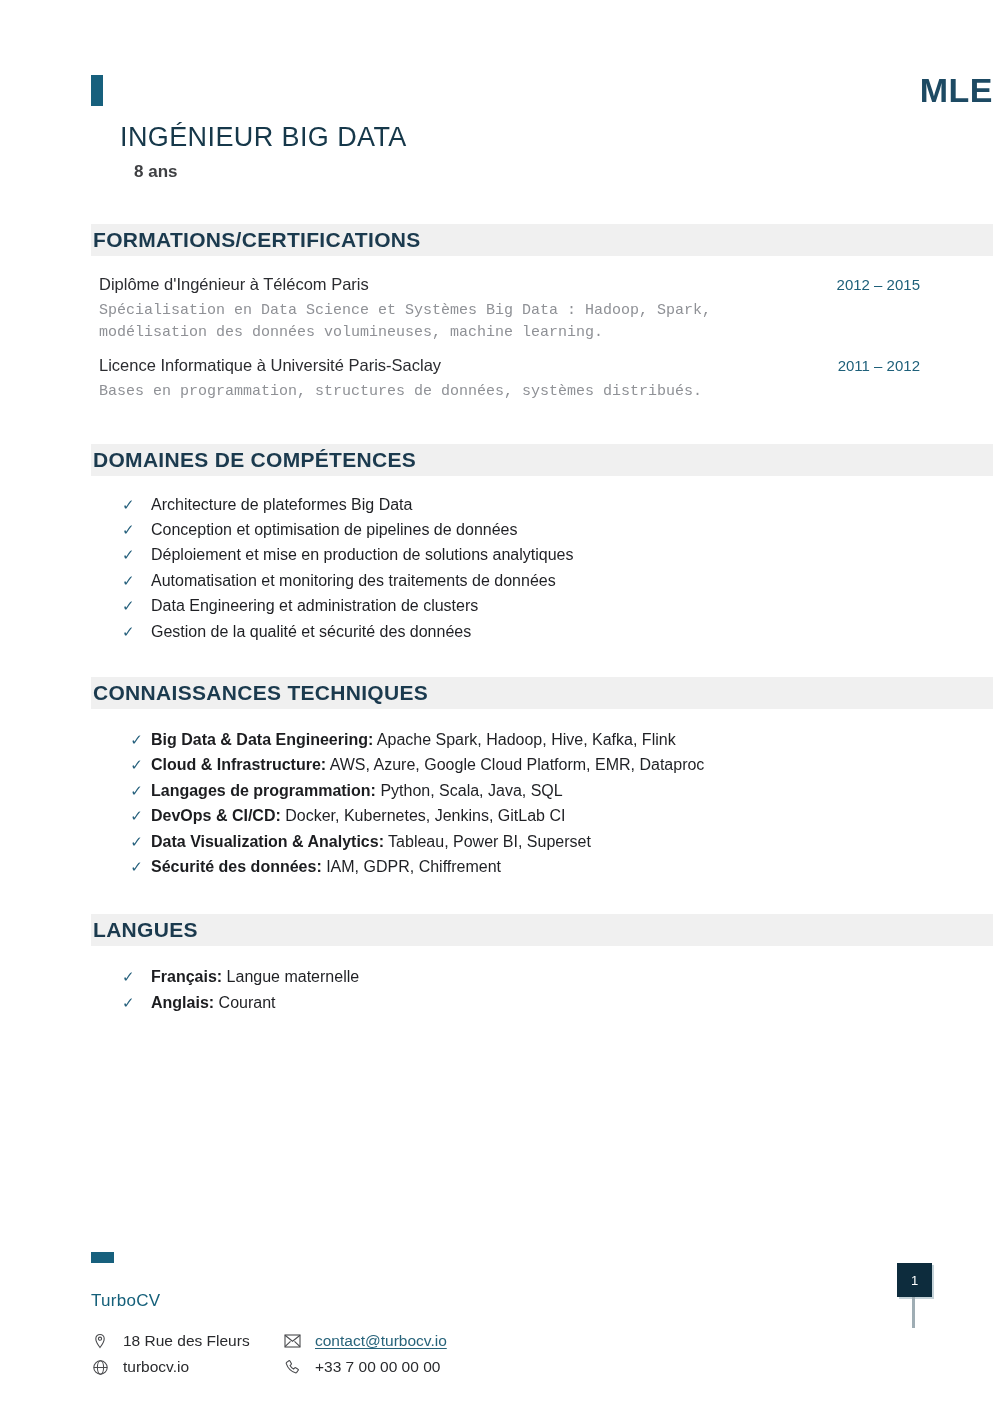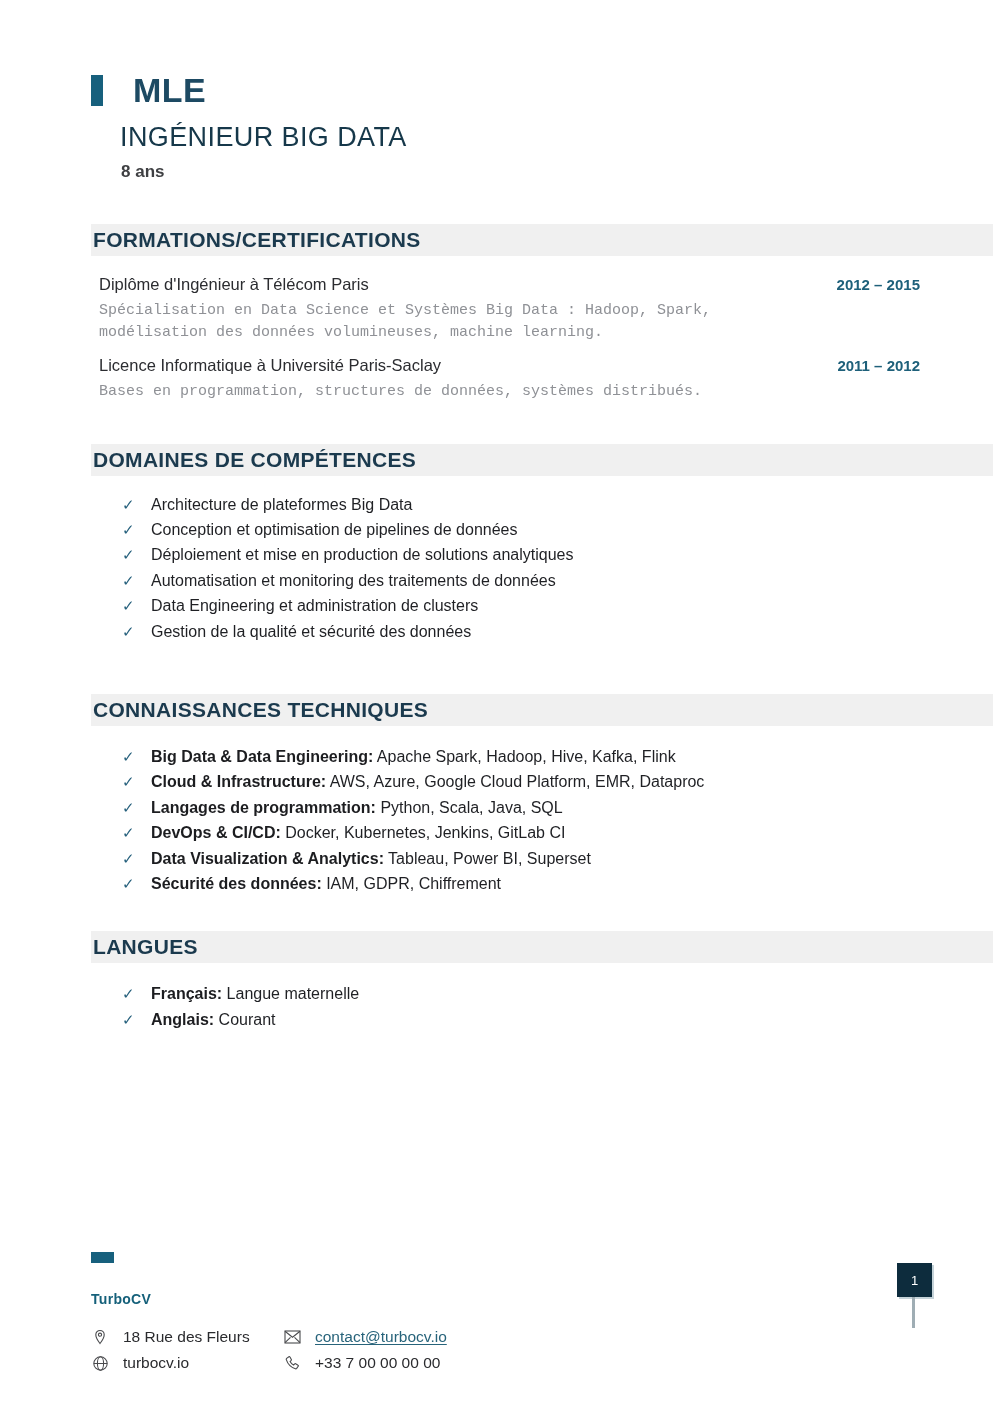--- a/index.html
+++ b/index.html
@@ -9,76 +9,76 @@
     width: 993px;
     height: 1404px;
     background: #ffffff;
     font-family: "Liberation Sans", sans-serif;
     color: #222327;
     overflow: hidden;
   }
 
   
   .header { padding-top: 72px; margin-left: 91px; }
-  .name-row { display: flex; align-items: center; gap: 30px; }
+  .name-row { display: flex; align-items: center; gap: 30px; justify-content: space-between; }
   .accent-bar { width: 12px; height: 31px; background: #17607d; flex: none; }
   .name {
     margin: 0; font-size: 34px; line-height: 36px; font-weight: 700;
     color: #1d4a63; letter-spacing: 0.5px;
   }
   .job-title {
     margin: 14px 0 0 29px; font-size: 27px; line-height: 30px;
     font-weight: 400; color: #16384a; letter-spacing: 0.4px;
   }
-  .experience { margin: 10px 0 0 30px; font-size: 17px; font-weight: 700; color: #3f4043; }
+  .experience { margin: 10px 0 0 43px; font-size: 17px; font-weight: 700; color: #3f4043; }
 
   
   section { width: 829px; margin-left: 91px; }
   .section-bar {
     width: 927px; height: 32px; background: #f0f0f0;
     display: flex; align-items: center; padding-left: 2px;
   }
   .section-title {
     margin: 0; font-size: 21px; font-weight: 700;
     color: #1b3a4e; letter-spacing: 0.3px;
   }
   .sec-formations { margin-top: 42px; }
   .sec-domaines   { margin-top: 41px; }
-  .sec-connaissances { margin-top: 50px; }
+  .sec-connaissances { margin-top: 33px; text-align: center; }
   .sec-langues    { margin-top: 35px; }
 
   
   .edu-entry { margin-top: 19px; }
   .edu-entry + .edu-entry { margin-top: 13px; }
   .edu-head {
     display: flex; justify-content: space-between; align-items: baseline;
     padding-left: 8px;
     margin-top: 12px;
   }
   .edu-title { font-size: 16.5px; color: #2b2c30; }
-  .edu-dates { font-size: 15px; font-weight: 700; color: #1e607a; white-space: nowrap; text-align: center; }
+  .edu-dates { font-size: 15px; font-weight: 400; color: #1e607a; white-space: nowrap; text-align: center; }
   .edu-desc {
     margin: 6px 0 0 8px; max-width: 692px;
     font-size: 15px; line-height: 21.5px; color: #8f9196; font-family: Liberation Mono, monospace;
   }
 
   
   ul.check-list { margin: 16px 0 0 0; padding: 0; list-style: none; }
   .sec-connaissances ul.check-list, .sec-langues ul.check-list { margin-top: 18px; }
   ul.check-list li {
     display: flex; align-items: baseline;
     padding-left: 31px; font-size: 16px; line-height: 25.4px; color: #1f2024;
   }
   .check { width: 29px; flex: none; color: #27617d; font-size: 15px; }
   .li-label { font-weight: 700; color: #1c1d20; }
 
   
   .footer { position: absolute; left: 91px; top: 1252px; }
   .footer-accent { width: 23px; height: 11px; background: #17607d; }
-  .brand { margin-top: 28px; font-size: 14px; font-weight: 700; color: #15607a; letter-spacing: 0.3px; }
+  .brand { margin-top: 28px; font-size: 17px; font-weight: 400; color: #15607a; letter-spacing: 0.3px; }
   .contact-grid {
     margin-top: 19px;
     display: grid; grid-template-columns: 192px auto; row-gap: 4px;
   }
   .contact-item { display: flex; align-items: center; font-size: 15.5px; color: #2a2b2e; min-height: 22px; }
   .cicon { width: 18px; flex: none; margin-right: 14px; display: inline-flex; align-items: center; justify-content: center; }
   .cicon svg { display: block; }
   .email-link { color: #27637a; text-decoration: underline; text-underline-offset: 2px; }
 
   

